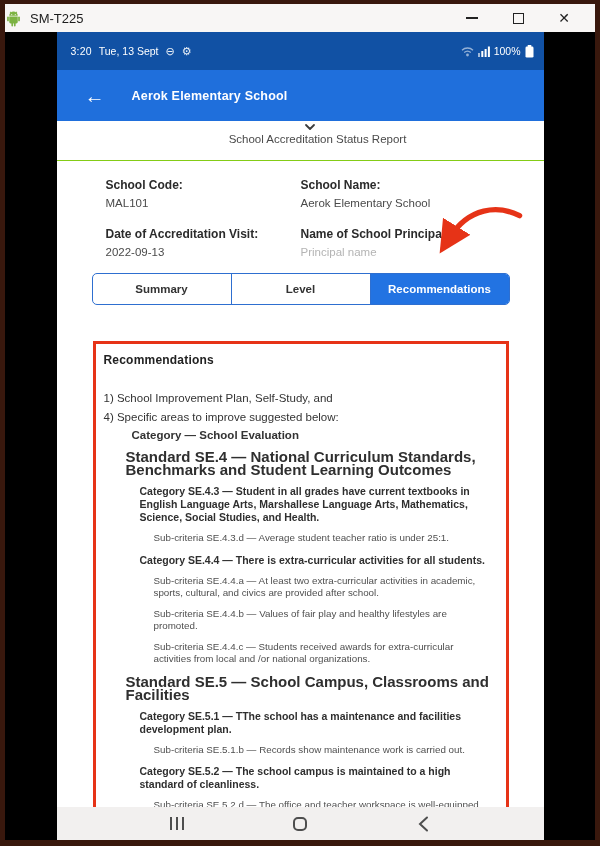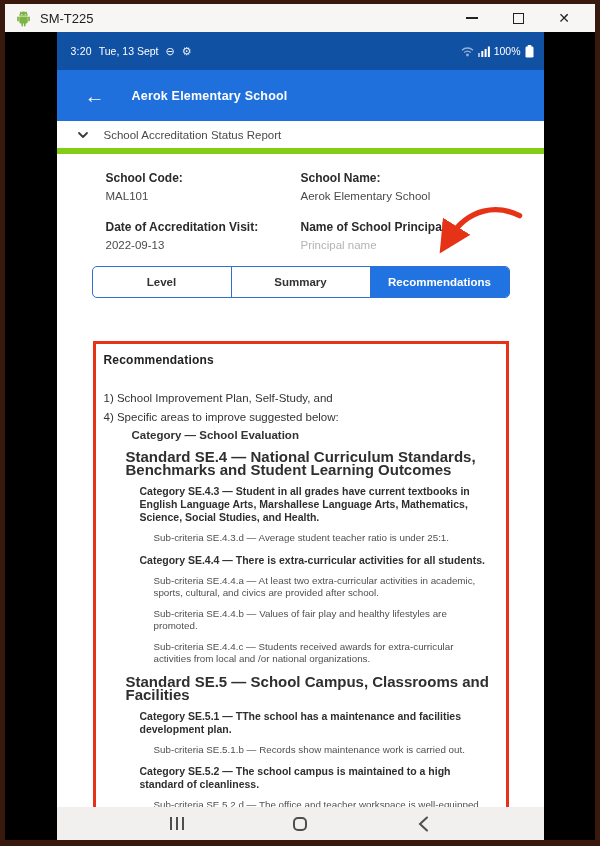--- a/index.html
+++ b/index.html
@@ -8,21 +8,21 @@
     font-family:"Liberation Sans", sans-serif;
     background:#39180d;
     position:relative;
     overflow:hidden;
   }
   .frame { position:absolute; left:5px; top:4px; width:590px; height:836px; background:#000; }
 
   
   .titlebar {
     height:28px; background:#f8f6f5; display:flex; align-items:center;
-    padding-left:10px; position:relative;
+    position:relative;
   }
   .droid { width:17px; height:17px; margin-right:8px; }
   .win-title { font-size:13px; color:#1c1c1c; }
   .win-controls { position:absolute; right:8px; top:0; height:100%; display:flex; align-items:center; }
   .win-btn { width:46px; height:100%; display:flex; align-items:center; justify-content:center; color:#222; cursor:default; }
   .ic-min { width:12px; height:2px; background:#222; }
   .ic-max { width:11px; height:11px; border:1.5px solid #222; }
   .ic-close { font-size:14px; line-height:1; }
 
   
@@ -44,22 +44,22 @@
     height:51px; background:#1f6fdc; color:#fff;
     display:flex; align-items:center; padding-left:28px;
   }
   .back-arrow { font-size:20px; font-weight:bold; line-height:1; cursor:pointer; }
   .appbar-title { font-size:12.5px; font-weight:bold; margin-left:27px; letter-spacing:.2px; }
 
   
   .content { flex:1; background:#fff; position:relative; overflow:hidden; }
 
   .report-row {
-    height:33px; display:flex; align-items:center; padding-left:20px;
-    border-bottom:6px solid #84cc16; cursor:pointer;
+    height:40px; display:flex; align-items:center; padding-left:20px;
+    border-bottom:1px solid #84cc16; cursor:pointer;flex-direction:column;
   }
   .chev { width:12px; height:12px; }
   .report-title { font-size:11.5px; color:#4a4a4a; margin-left:15px; }
 
   .fields { padding:16px 0 0 49px; }
   .field-grid { display:grid; grid-template-columns:195px auto; row-gap:15px; }
   .flabel { font-size:12px; font-weight:bold; color:#2b2b2b; line-height:16px; }
   .fvalue { font-size:11.5px; color:#4a4a4a; line-height:16px; margin-top:2px; }
   .fvalue.placeholder { color:#b4b4b4; }
 
@@ -199,22 +199,22 @@
               <div class="fvalue">2022-09-13</div>
             </div>
             <div>
               <div class="flabel">Name of School Principal:</div>
               <div class="fvalue placeholder">Principal name</div>
             </div>
           </div>
         </div>
 
         <div class="tabbar">
+          <div class="tab">Summary</div>
           <div class="tab">Level</div>
-          <div class="tab">Summary</div>
           <div class="tab active">Recommendations</div>
         </div>
 
         <div class="rec-box">
           <div class="rec-heading">Recommendations</div>
           <div class="rec-intro">1) School Improvement Plan, Self-Study, and</div>
           <div class="rec-intro">4) Specific areas to improve suggested below:</div>
           <div class="rec-cat-heading">Category — School Evaluation</div>
           <div>
 

